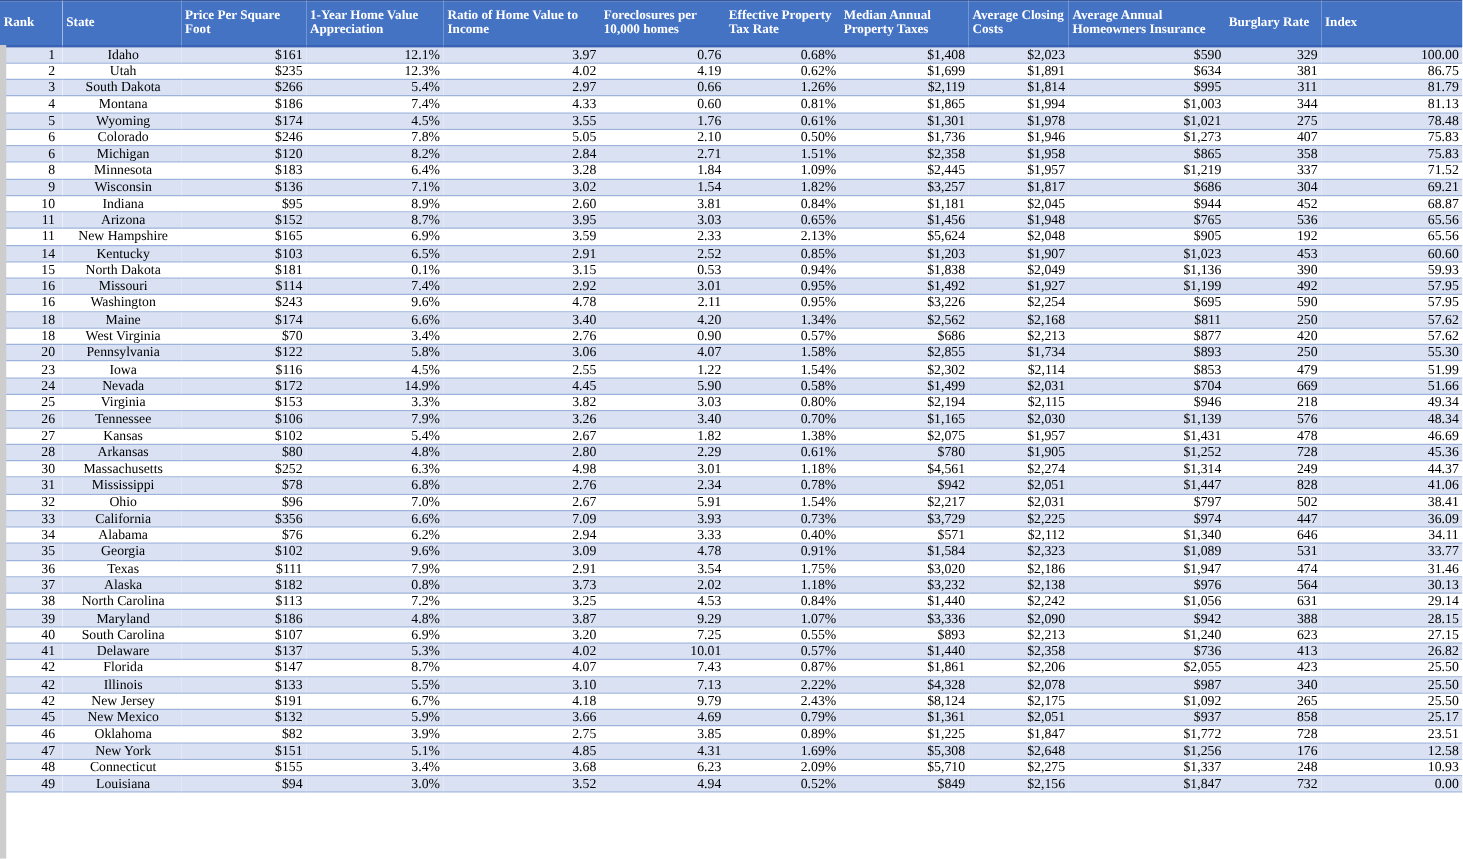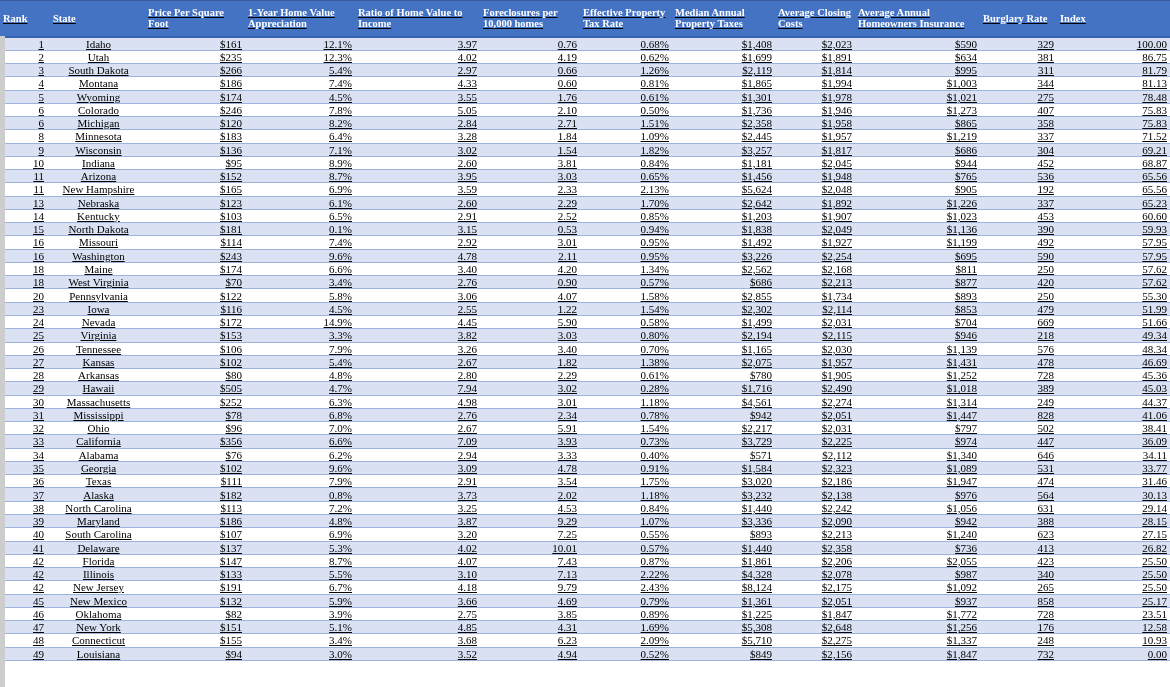--- a/index.html
+++ b/index.html
@@ -1,21 +1,21 @@
 <!DOCTYPE html>
 <html><head>
 <meta charset="utf-8">
 <style>
   html, body {
     margin: 0; padding: 0;
     width: 1170px; height: 687px;
     overflow: hidden;
     background: #ffffff;
   }
-  .sheet { position: relative; width: 1170px; height: 687px; text-decoration: underline; }
+  .sheet { position: relative; width: 1170px; height: 687px; }
   table {
     border-collapse: collapse;
     table-layout: fixed;
     width: 1170px;
     font-family: "Liberation Serif", "DejaVu Serif", serif;
   }
   thead th {
     background: #4573C4;
     color: #ffffff;
     font-weight: bold;
@@ -252,34 +252,20 @@
           <td class="num">3.59</td>
           <td class="num">2.33</td>
           <td class="num">2.13%</td>
           <td class="num">$5,624</td>
           <td class="num">$2,048</td>
           <td class="num">$905</td>
           <td class="num">192</td>
           <td class="num">65.56</td>
         </tr>
         <tr>
-          <td class="rank">13</td>
-          <td class="state">Nebraska</td>
-          <td class="num">$123</td>
-          <td class="num">6.1%</td>
-          <td class="num">2.60</td>
-          <td class="num">2.29</td>
-          <td class="num">1.70%</td>
-          <td class="num">$2,642</td>
-          <td class="num">$1,892</td>
-          <td class="num">$1,226</td>
-          <td class="num">337</td>
-          <td class="num">65.23</td>
-        </tr>
-        <tr>
           <td class="rank">14</td>
           <td class="state">Kentucky</td>
           <td class="num">$103</td>
           <td class="num">6.5%</td>
           <td class="num">2.91</td>
           <td class="num">2.52</td>
           <td class="num">0.85%</td>
           <td class="num">$1,203</td>
           <td class="num">$1,907</td>
           <td class="num">$1,023</td>
@@ -448,34 +434,20 @@
           <td class="num">2.80</td>
           <td class="num">2.29</td>
           <td class="num">0.61%</td>
           <td class="num">$780</td>
           <td class="num">$1,905</td>
           <td class="num">$1,252</td>
           <td class="num">728</td>
           <td class="num">45.36</td>
         </tr>
         <tr>
-          <td class="rank">29</td>
-          <td class="state">Hawaii</td>
-          <td class="num">$505</td>
-          <td class="num">4.7%</td>
-          <td class="num">7.94</td>
-          <td class="num">3.02</td>
-          <td class="num">0.28%</td>
-          <td class="num">$1,716</td>
-          <td class="num">$2,490</td>
-          <td class="num">$1,018</td>
-          <td class="num">389</td>
-          <td class="num">45.03</td>
-        </tr>
-        <tr>
           <td class="rank">30</td>
           <td class="state">Massachusetts</td>
           <td class="num">$252</td>
           <td class="num">6.3%</td>
           <td class="num">4.98</td>
           <td class="num">3.01</td>
           <td class="num">1.18%</td>
           <td class="num">$4,561</td>
           <td class="num">$2,274</td>
           <td class="num">$1,314</td>

